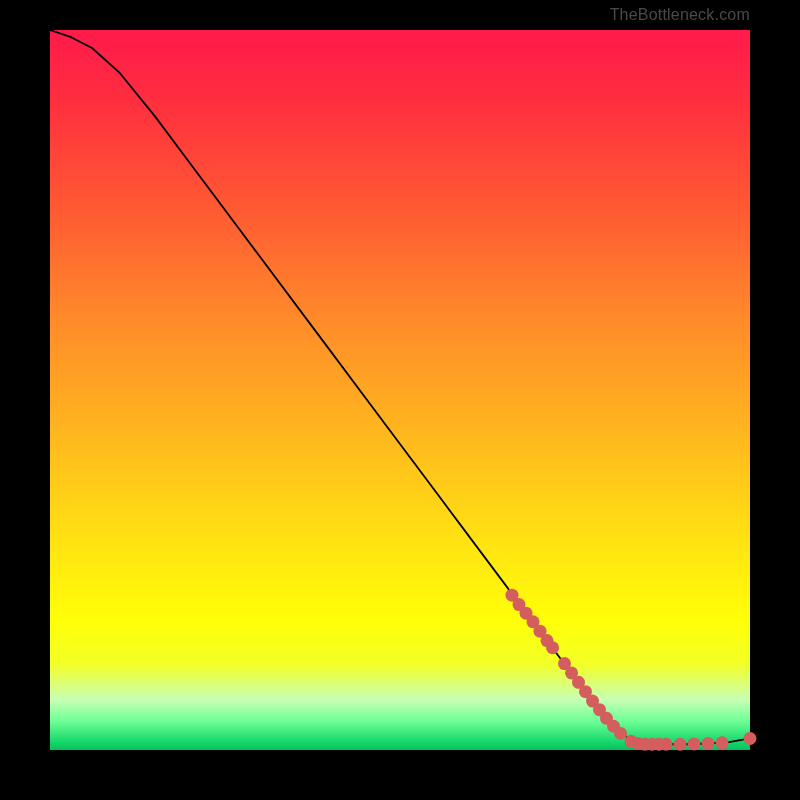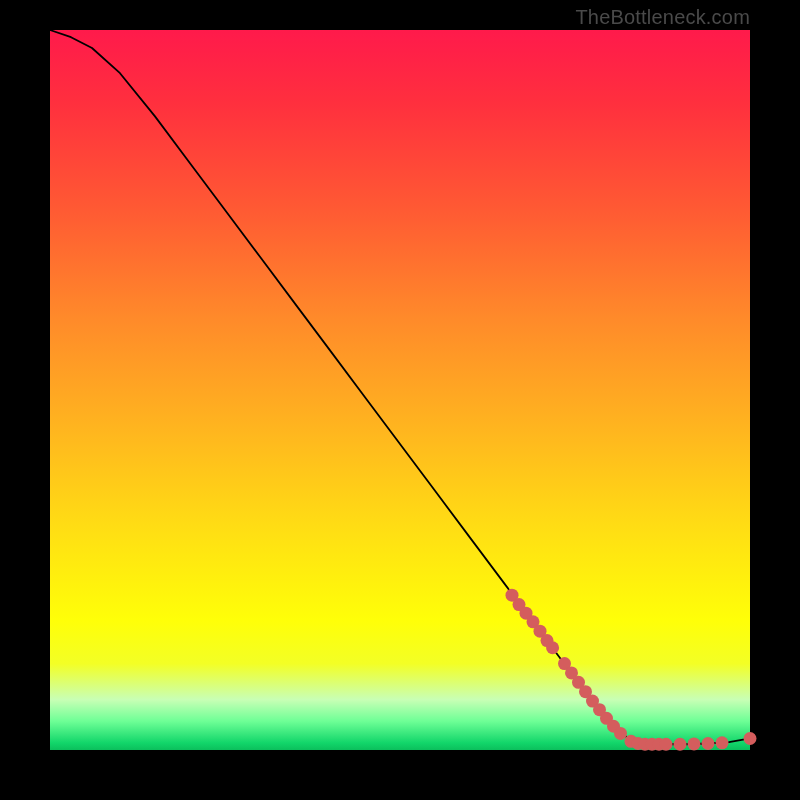--- a/index.html
+++ b/index.html
@@ -38,21 +38,21 @@
       #6eff96 96%,
       #12d66a 99%,
       #0bbf5c 100%
     );
   }
   .watermark {
     position: absolute;
     top: 6px;
     right: 50px;
     color: #4a4a4a;
-    font-size: 20px;
+    font-size: 16px;
     font-weight: 500;
     letter-spacing: 0.2px;
     user-select: none;
   }
   svg.curve {
     position: absolute;
     left: 0;
     top: 0;
     width: 700px;
     height: 720px;

